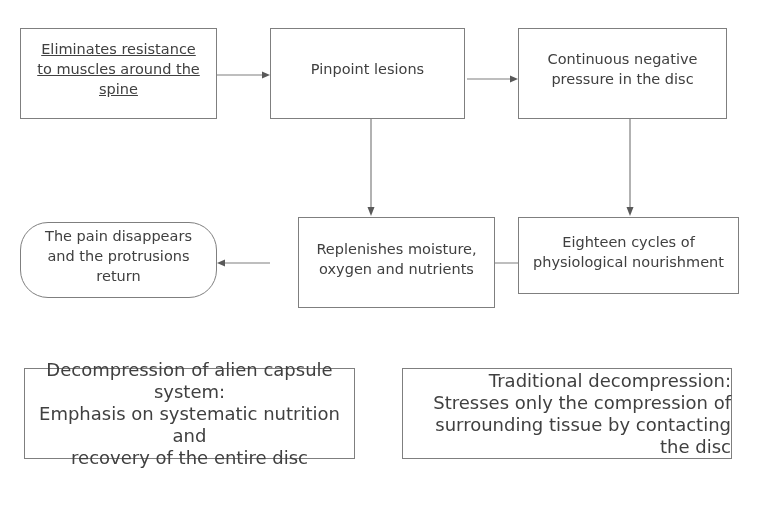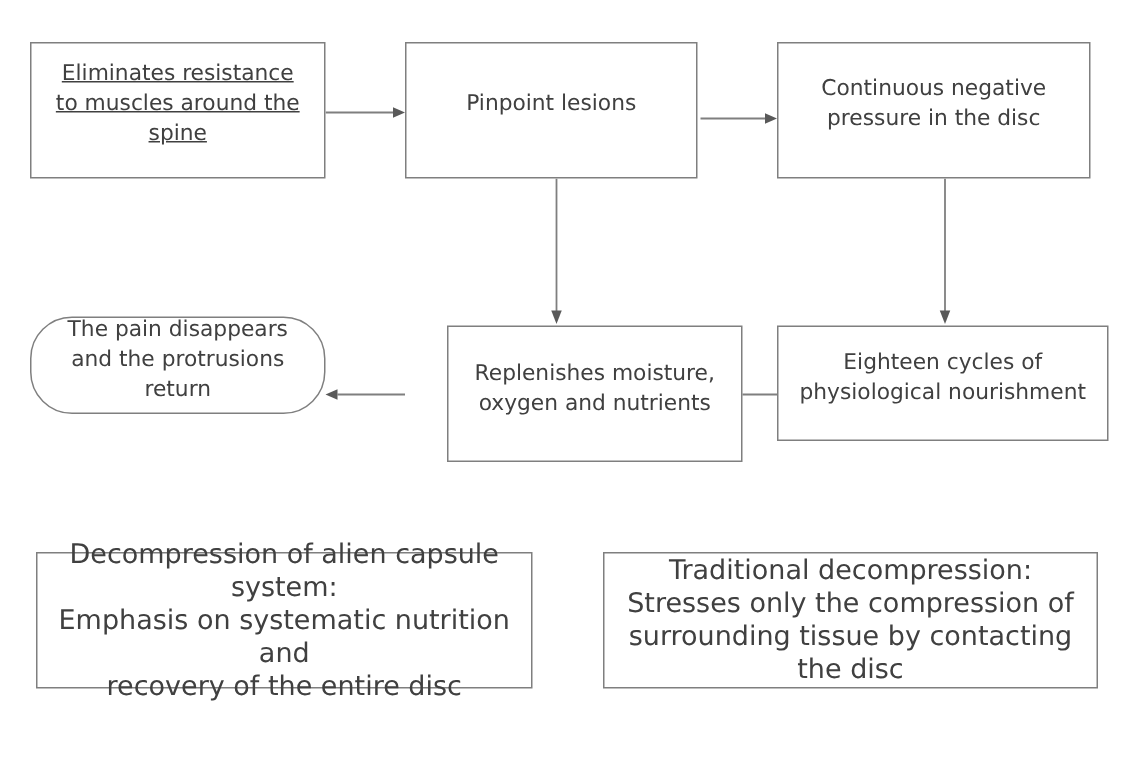--- a/index.html
+++ b/index.html
@@ -12,25 +12,25 @@
     .box.top .txt { margin-top: -10px; }
     .box.mid .txt { margin-top: -8px; }
     .box.note { font-size: 18px; line-height: 22px; }
     svg.arrows { position: absolute; left: 0; top: 0; }
     .arr line { stroke: #7f7f7f; stroke-width: 1.2; }
     .arr path { fill: #595959; }
 
     #b1 { left: 20px;  top: 28px;  width: 197px; height: 91px; text-decoration: underline; }
     #b2 { left: 270px; top: 28px;  width: 195px; height: 91px; }
     #b3 { left: 518px; top: 28px;  width: 209px; height: 91px; }
-    #b4 { left: 20px;  top: 211px; width: 197px; height: 65px; border-radius: 28px; }
+    #b4 { left: 20px;  top: 222px; width: 197px; height: 76px; border-radius: 28px; }
     #b5 { left: 270px; top: 217px; width: 197px; height: 91px; margin-left: 28px; }
     #b6 { left: 518px; top: 217px; width: 221px; height: 77px; }
     #n1 { left: 24px;  top: 368px; width: 331px; height: 91px; }
-    #n2 { left: 402px; top: 368px; width: 330px; height: 91px; }
+    #n2 { left: 402px; top: 368px; width: 330px; height: 91px; text-align: right; }
   </style>
 </head>
 <body>
 
 <svg class="arrows" width="758" height="507">
   <g class="arr">
     <line x1="217" y1="75" x2="263" y2="75"></line>
     <path d="M270,75 L262,71.5 L262,78.5 Z"></path>
   </g>
   <g class="arr">

